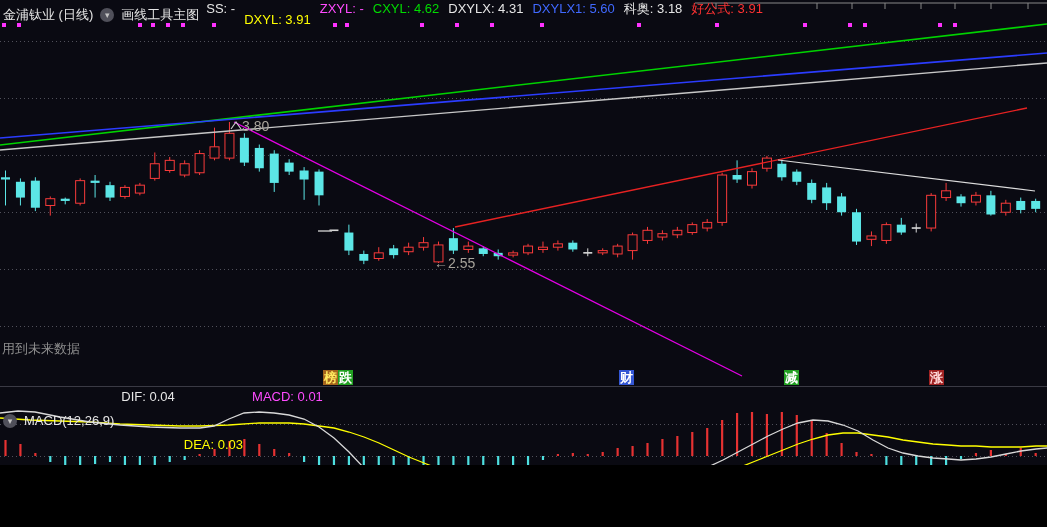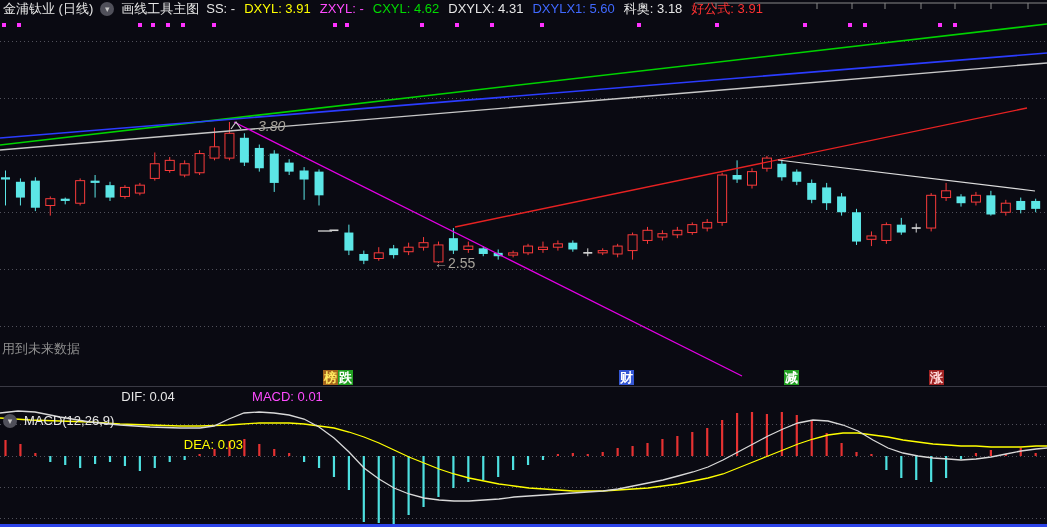--- a/index.html
+++ b/index.html
@@ -1,28 +1,28 @@
 <!DOCTYPE html>
 <html><head>
 <meta charset="utf-8">
 <style>
   html,body{margin:0;padding:0;background:#000;}
-  .stage{position:relative;width:1047px;height:527px;background:#0a0a12;overflow:hidden;
+  .stage{position:relative;width:1047px;height:465px;background:#0a0a12;overflow:hidden;
          font-family:"Liberation Sans","DejaVu Sans",sans-serif;}
   svg.chart{position:absolute;left:0;top:0;}
   .topbar{position:absolute;left:3px;top:1px;display:flex;align-items:center;gap:7px;
           font-size:13px;color:#e6e6e6;white-space:nowrap;z-index:5;line-height:16px;}
   .macdbar{position:absolute;left:3px;top:389px;display:flex;align-items:center;gap:7px;
           font-size:13px;color:#e6e6e6;white-space:nowrap;z-index:5;line-height:16px;}
   .chev{width:14px;height:14px;border-radius:50%;background:#50505a;display:inline-flex;
         align-items:center;justify-content:center;color:#c4c4c4;font-size:9px;flex:0 0 auto;}
   .chev::before{content:"▾";}
   .ind-row{display:flex;gap:9px;}
   .anno{position:absolute;color:#a8a49c;font-size:14px;z-index:4;}
-  .anno-peak{left:258px;top:118px;font-style:italic;}
+  .anno-peak{left:242px;top:118px;}
   .anno-low{left:434px;top:255px;}
   .anno-note{left:2px;top:340px;font-size:13px;color:#8e8e8e;}
   .tag{position:absolute;top:370px;width:15px;height:15px;line-height:15px;text-align:center;
        font-size:13px;font-weight:bold;z-index:4;}
 </style>
 </head>
 <body>
 
 <div class="stage">
 
@@ -307,21 +307,21 @@
         <rect x="0" y="524" width="1047" height="3" fill="#2c43e8"></rect>
       </g>
     </svg>
 
   <div class="topbar">
     <span>金浦钛业 (日线)</span>
     <span class="chev"></span>
     <span>画线工具主图</span>
     <span class="ind-row" id="tb-ind">
         <span style="color: rgb(230, 230, 230);">SS: -</span>
-        <span style="color: rgb(255, 255, 0);">DXYL: 3.91</span>
+        <span style="color: rgb(255, 255, 0); margin-top: 11px;">DXYL: 3.91</span>
         <span style="color: rgb(255, 75, 255);">ZXYL: -</span>
         <span style="color: rgb(0, 220, 0);">CXYL: 4.62</span>
         <span style="color: rgb(230, 230, 230);">DXYLX: 4.31</span>
         <span style="color: rgb(64, 105, 255);">DXYLX1: 5.60</span>
         <span style="color: rgb(230, 230, 230);">科奥: 3.18</span>
         <span style="color: rgb(255, 50, 50);">好公式: 3.91</span>
       </span>
   </div>
 
   <div class="macdbar">

